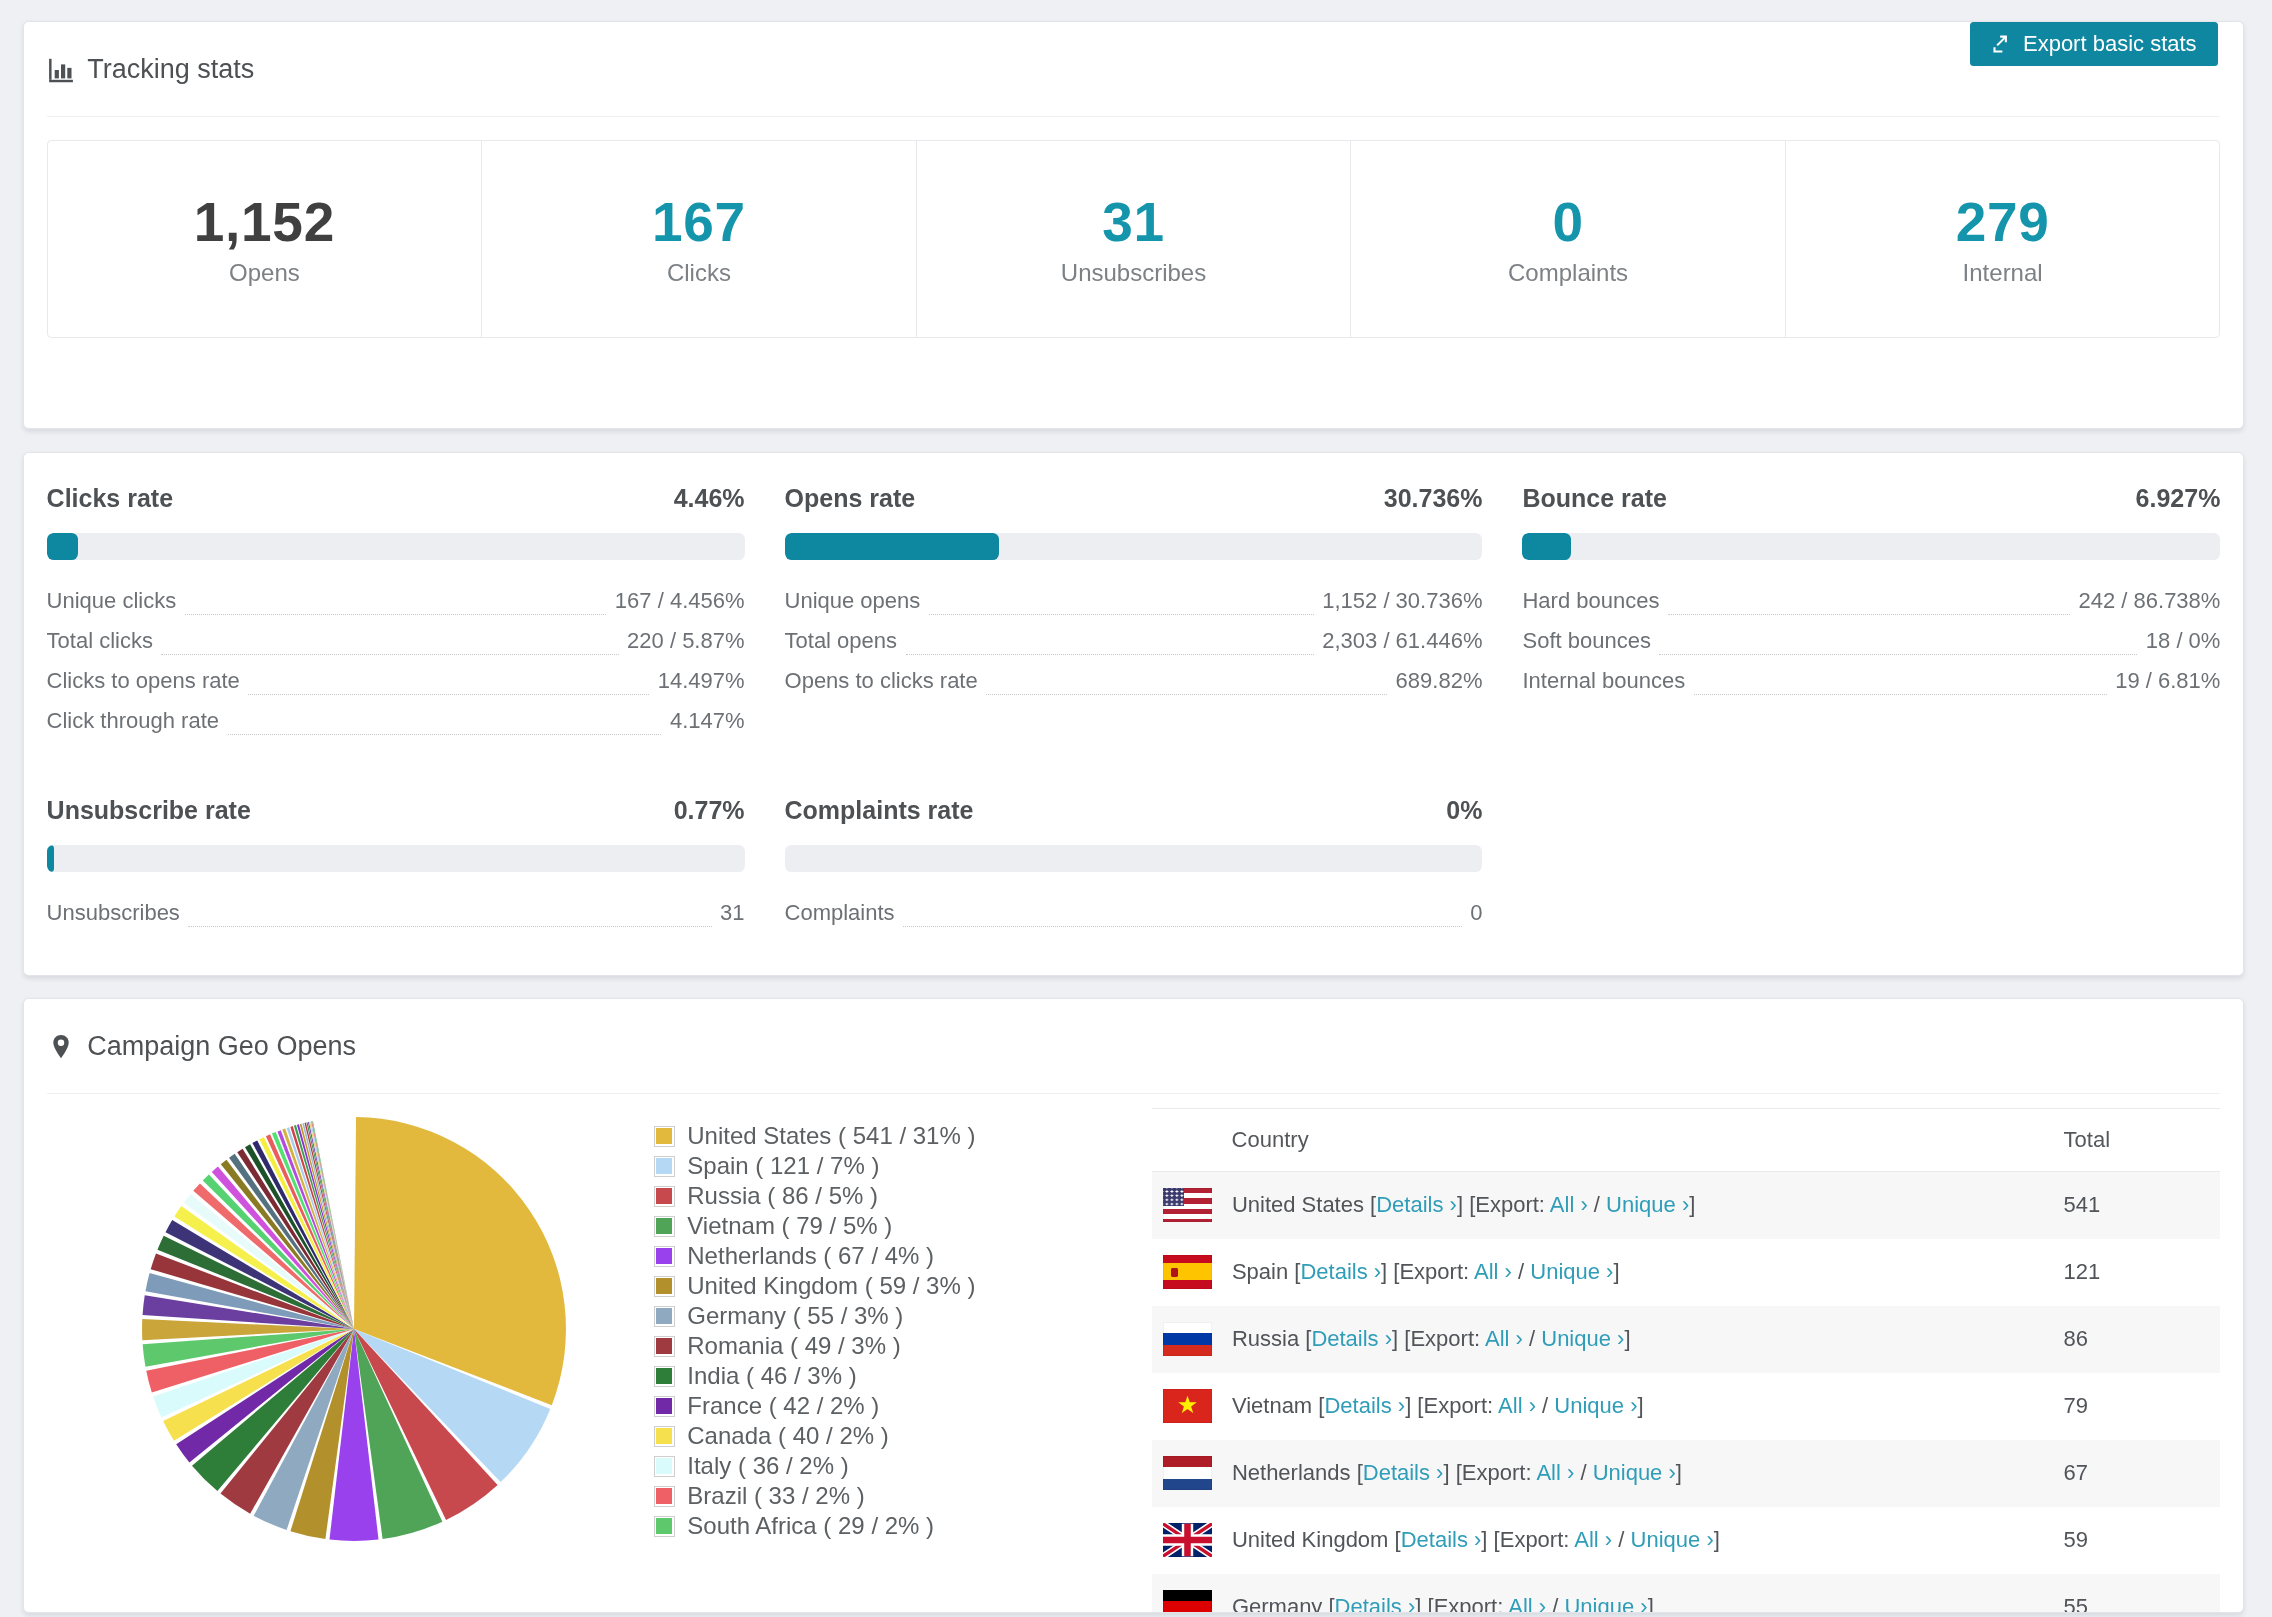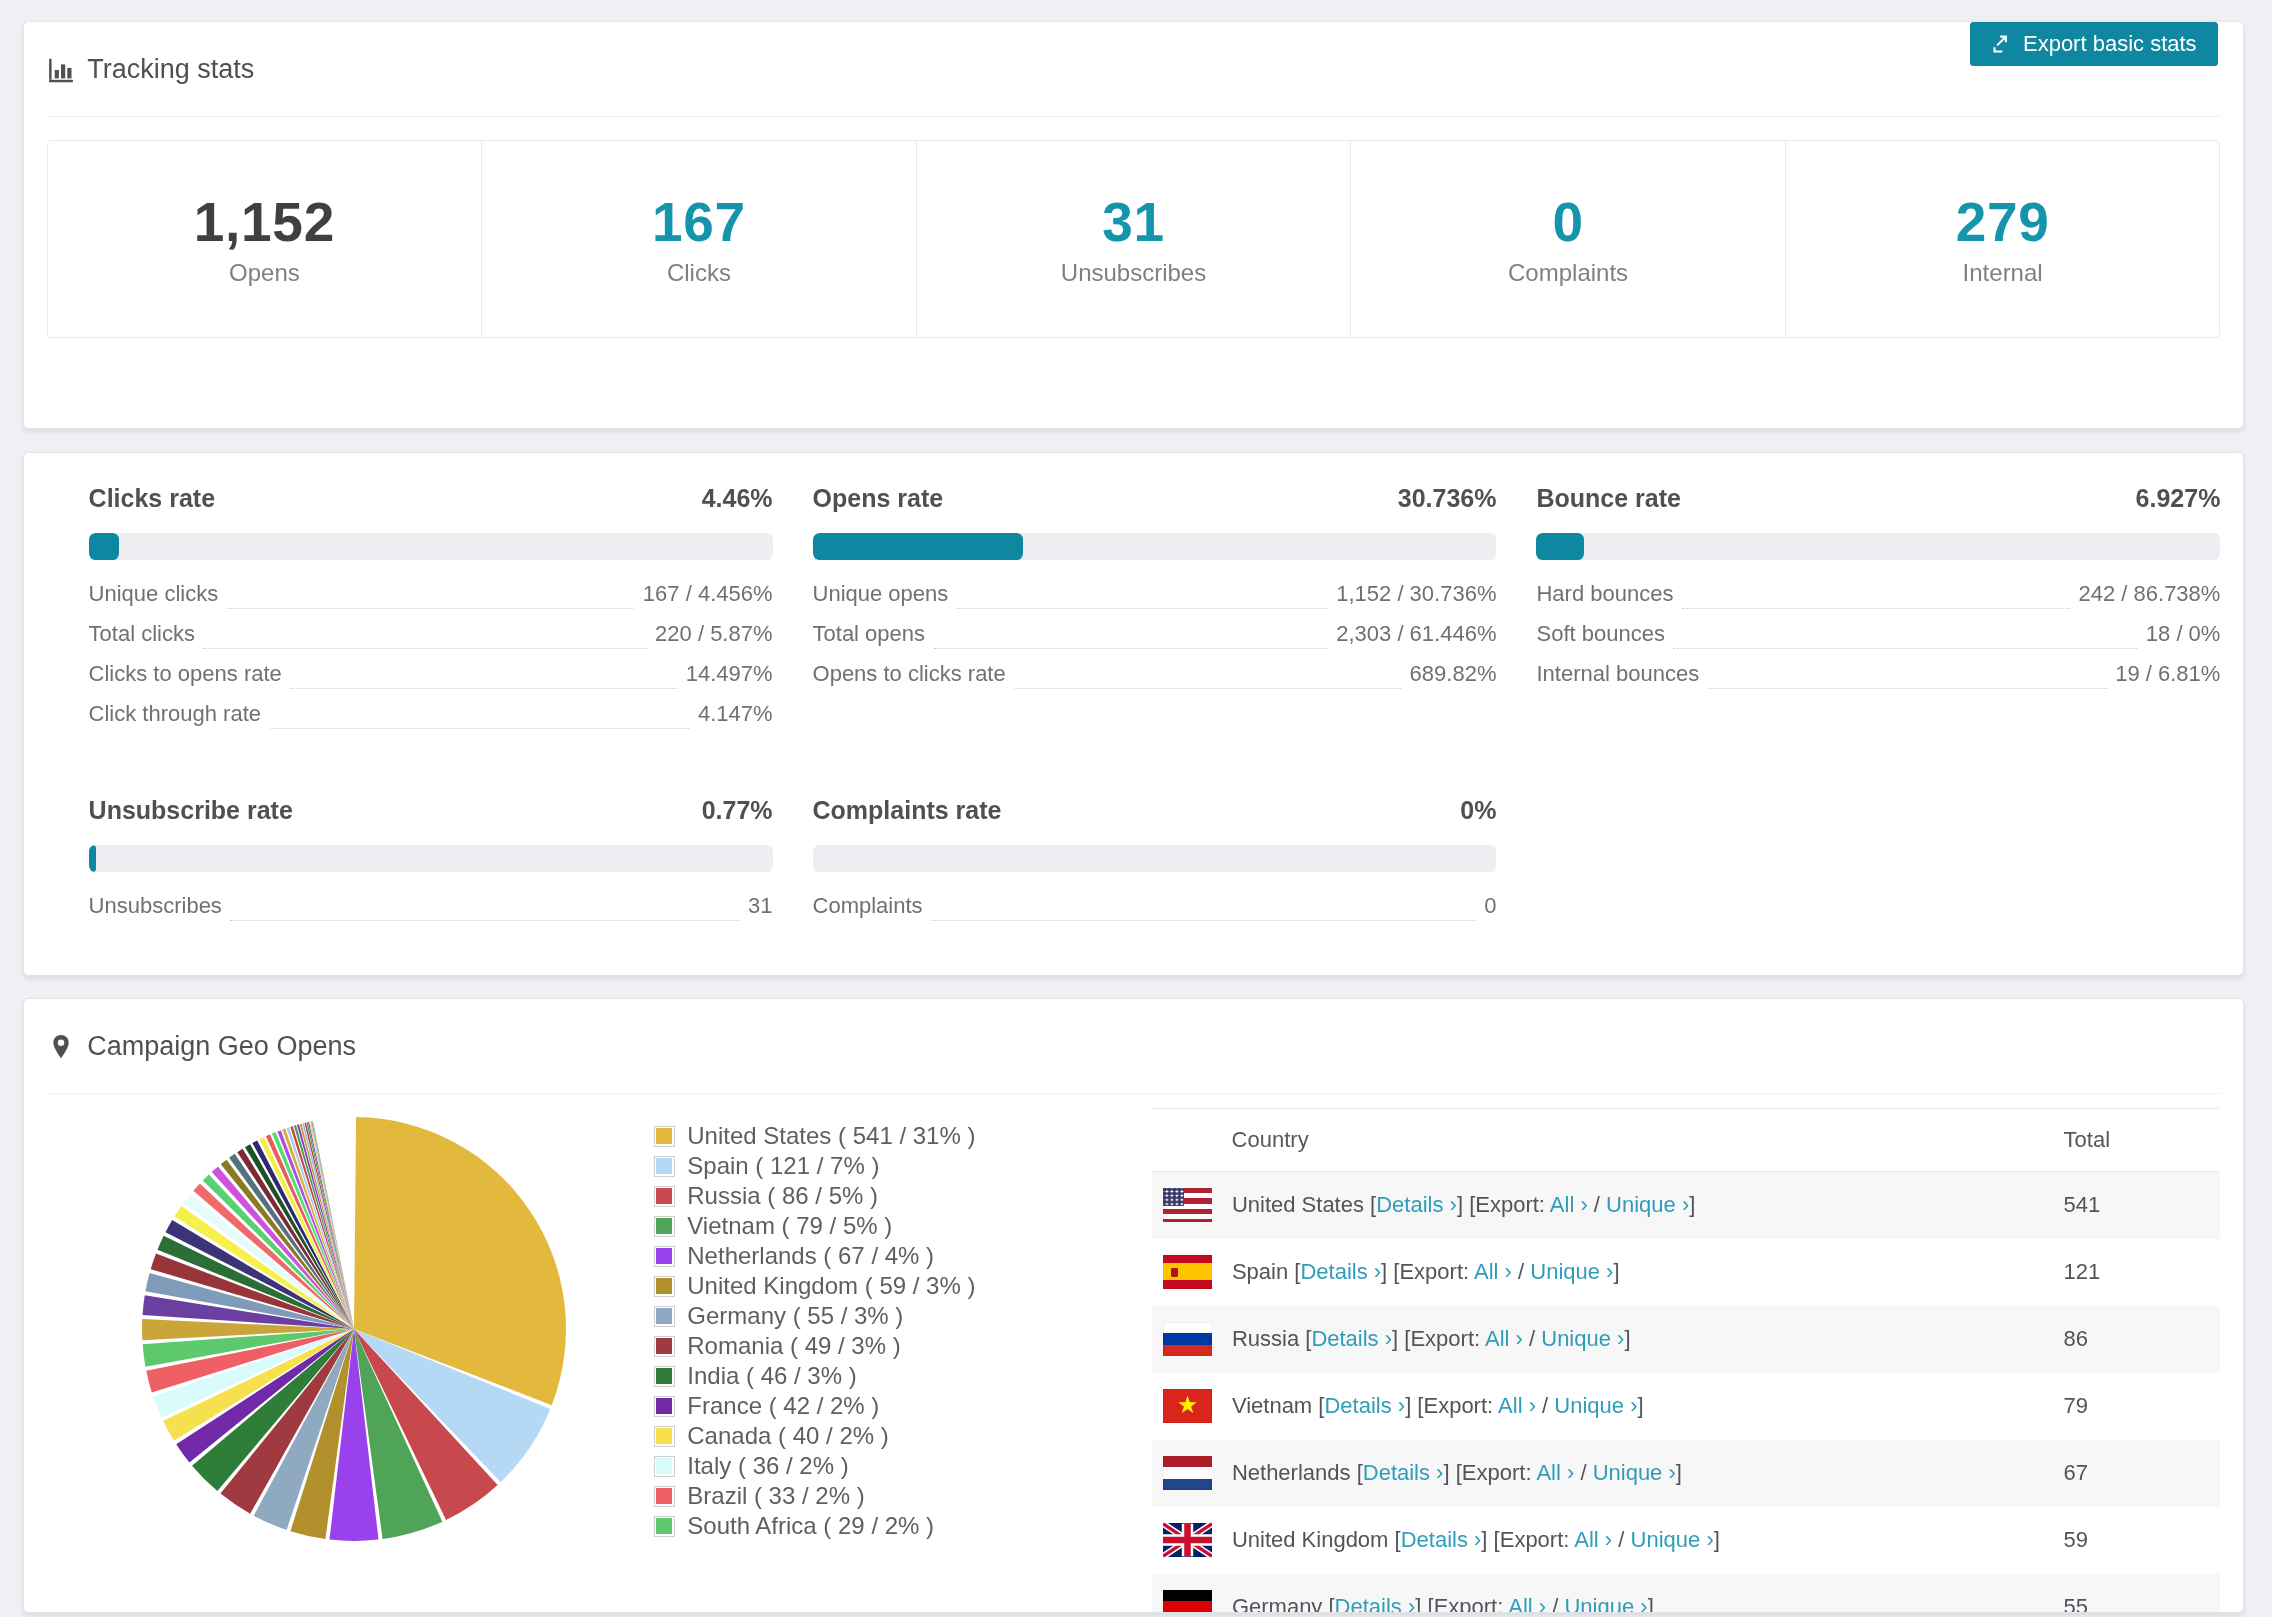--- a/index.html
+++ b/index.html
@@ -52,35 +52,35 @@
     flex:1; display:flex; flex-direction:column;
     align-items:center; justify-content:center;
   }
   .stat-cell + .stat-cell { border-left:0.7px solid #e7e9ec; }
   .stat-num { font-size:55px; font-weight:700; color:#1495ac; letter-spacing:0.7px; }
   .stat-lbl { font-size:24px; color:#7d8185; margin-top:5.6px; }
   
   .rates-card { padding:31px 22.6px 40px 22.6px; height:524px; overflow:hidden; }
   .rates-grid {
     display:grid; grid-template-columns:repeat(3,1fr);
-    column-gap:40px; row-gap:55px;margin-left:42px;
+    column-gap:40px; row-gap:55px;
   }
   .rtitle-row { display:flex; justify-content:space-between; align-items:baseline; }
   .rtitle { font-size:25px; font-weight:700; color:#4d5154; }
   .rvalue { font-size:25px; font-weight:700; color:#4d5154; }
   .rbar {
     margin-top:20px; height:27px; border-radius:6.4px;
     background:#eceef2; overflow:hidden; position:relative;
   }
   .rfill {
     position:absolute; left:0; top:0; bottom:0;
     background:#0e87a0; border-radius:6.4px;
   }
   .rrows { margin-top:21px; }
-  .rrow { display:flex; height:40px; font-size:22px; color:#6d7175; }
+  .rrow { display:flex; align-items:center; height:40px; font-size:22px; color:#6d7175; }
   .rrow .dots {
     flex:1; margin:0 8.5px; height:28px;
     border-bottom:1.4px dotted #c8cacd;
   }
   
   .geo-card { height:615px; overflow:hidden; }
   .geo-content { display:flex; padding:0 22.6px; }
   .pie-wrap { width:607px; flex:0 0 auto; }
   .pie-wrap svg { display:block; margin:15.5px 0 0 88px; }
   .legend { width:498px; flex:0 0 auto; padding-top:27px; }

